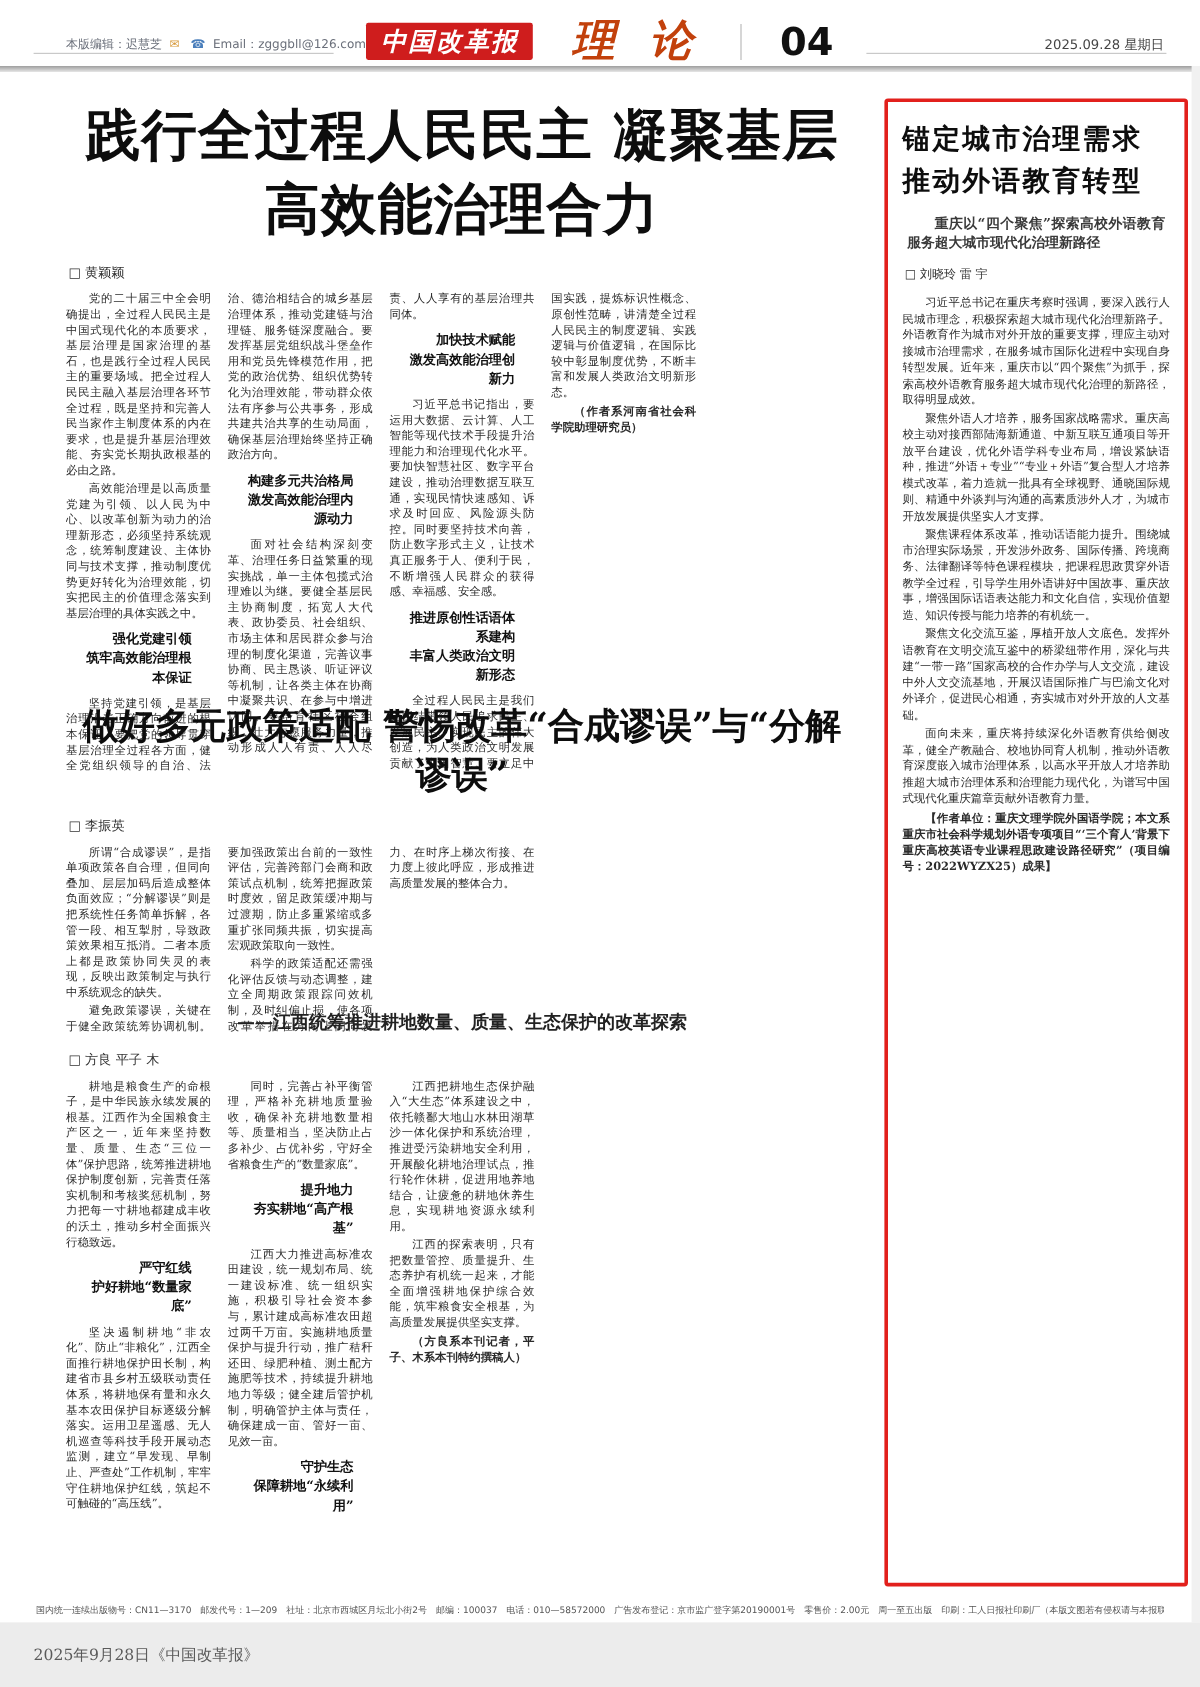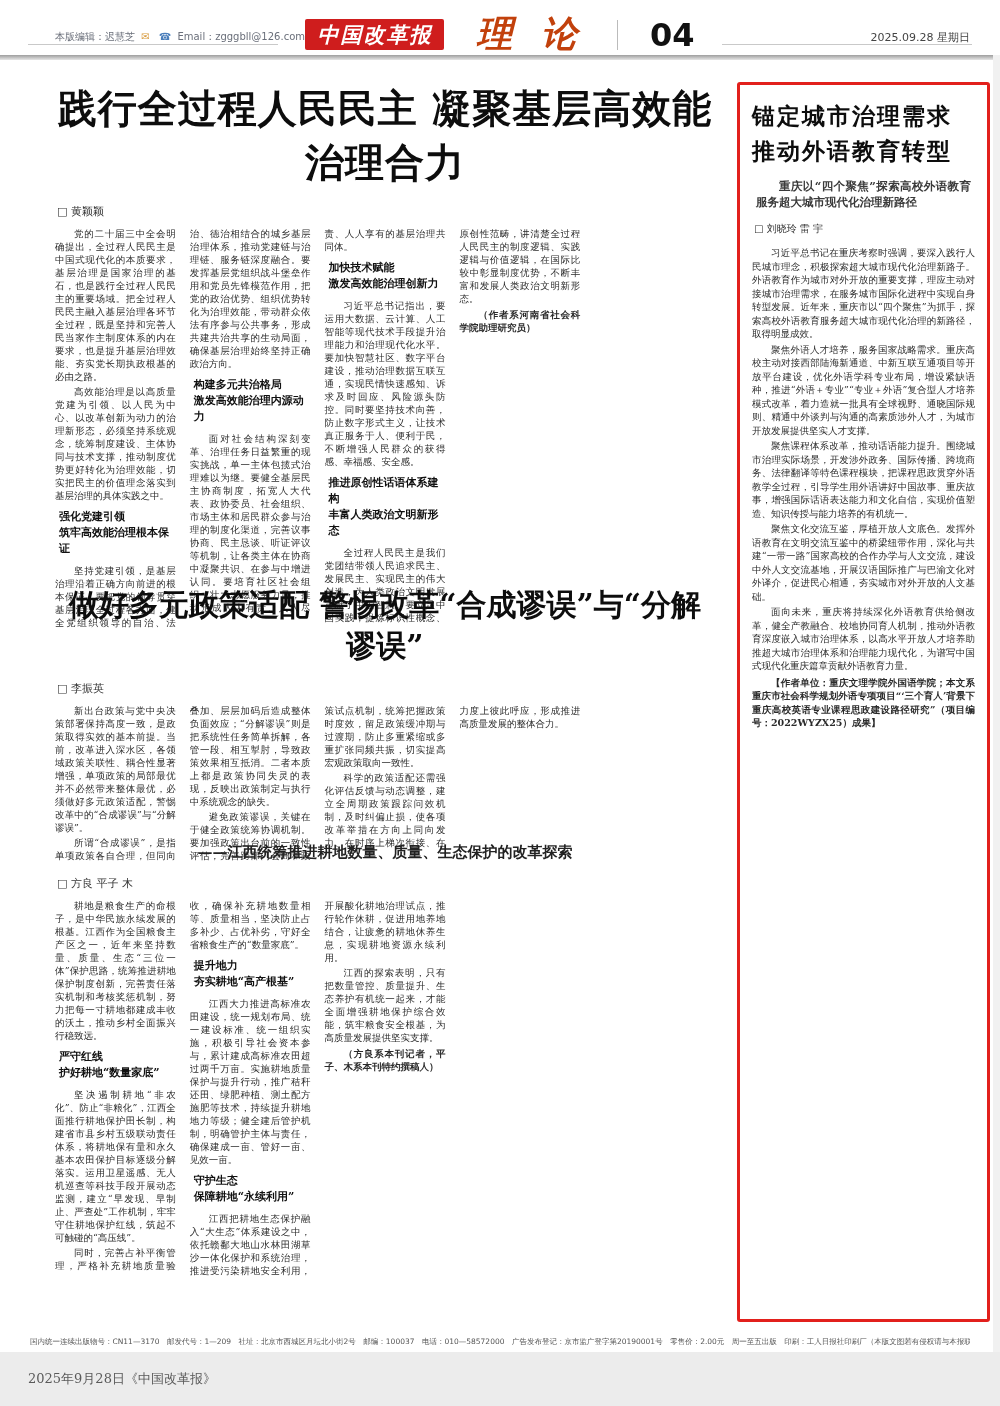--- a/index.html
+++ b/index.html
@@ -23,31 +23,31 @@
                   font-family:"DejaVu Sans","Liberation Sans",sans-serif; color:#c2410c; }
   .mast-divider { width:1px; height:30px; background:#bbb; }
   .page-no { font-size:32px; font-weight:900; color:#111; font-family:"DejaVu Sans","Liberation Sans",sans-serif; }
   .rule-left  { position:absolute; top:44px; left:28px;  width:250px; border-top:1px solid #c9c9c9; }
   .rule-right { position:absolute; top:44px; right:28px; width:250px; border-top:1px solid #c9c9c9; }
   .header-bar { position:absolute; top:55px; left:0; width:1000px; height:5px;
                 background:linear-gradient(#9e9e9e,#e6e6e6); }
 
   
   .article { position:absolute; left:55px; width:660px; }
-  .headline-1 { font-size:39px; font-weight:900; text-align:center; letter-spacing:1px; color:#0d0d0d; }
+  .headline-1 { font-size:46px; font-weight:900; text-align:center; letter-spacing:1px; color:#0d0d0d; }
   .headline-2 { font-size:30px; font-weight:900; text-align:center; letter-spacing:0; color:#0d0d0d; }
   .headline-3 { font-size:32px; font-weight:900; text-align:center; color:#0d0d0d; }
   .subtitle-3 { font-size:15px; font-weight:bold; text-align:center; margin-top:10px; color:#222; }
   .author-line { font-size:11px; color:#333; margin:14px 0 8px 2px; }
   .body-cols { column-gap:14px; column-fill:auto; overflow:hidden; text-align:justify;
                font-size:9.5px; line-height:13px; color:#2b2b2b; }
   .cols5 { column-count:5; }
   .para { text-indent:2em; margin-bottom:2px; }
-  .subhead { font-weight:bold; text-align:left; font-size:11px; line-height:16px;
-             margin:7px 4px; white-space:pre-line; break-inside:avoid; color:#111; }
+  .subhead { font-weight:bold; text-align:right; font-size:11px; line-height:16px;
+             margin:7px 16px; white-space:pre-line; break-inside:avoid; color:#111; }
   .endnote { font-weight:bold; text-indent:2em; margin-top:3px; }
 
   #article1 { top:82px; }
   #article1 .body-cols { height:403px; margin-top:4px; }
   #article2 { top:585px; }
   #article2 .body-cols { height:162px; margin-top:4px; }
   #article3 { top:833px; }
   #article3 .body-cols { height:378px; margin-top:4px; }
 
   
@@ -115,21 +115,20 @@
 丰富人类政治文明新形态</div>
         <div class="para">全过程人民民主是我们党团结带领人民追求民主、发展民主、实现民主的伟大创造，为人类政治文明发展贡献了中国智慧。要立足中国实践，提炼标识性概念、原创性范畴，讲清楚全过程人民民主的制度逻辑、实践逻辑与价值逻辑，在国际比较中彰显制度优势，不断丰富和发展人类政治文明新形态。</div>
         <div class="endnote">（作者系河南省社会科学院助理研究员）</div>
       </div>
   </div>
 
   <div class="article" id="article2">
     <div class="headline-2">做好多元政策适配 警惕改革“合成谬误”与“分解谬误”</div>
     <div class="author-line">□ 李振英</div>
     <div class="body-cols cols5">
-        <div class="para">新出台政策与党中央决策部署保持高度一致，是政策取得实效的基本前提。当前，改革进入深水区，各领域政策关联性、耦合性显著增强，单项政策的局部最优并不必然带来整体最优，必须做好多元政策适配，警惕改革中的“合成谬误”与“分解谬误”。</div>
         <div class="para">所谓“合成谬误”，是指单项政策各自合理，但同向叠加、层层加码后造成整体负面效应；“分解谬误”则是把系统性任务简单拆解，各管一段、相互掣肘，导致政策效果相互抵消。二者本质上都是政策协同失灵的表现，反映出政策制定与执行中系统观念的缺失。</div>
         <div class="para">避免政策谬误，关键在于健全政策统筹协调机制。要加强政策出台前的一致性评估，完善跨部门会商和政策试点机制，统筹把握政策时度效，留足政策缓冲期与过渡期，防止多重紧缩或多重扩张同频共振，切实提高宏观政策取向一致性。</div>
         <div class="para">科学的政策适配还需强化评估反馈与动态调整，建立全周期政策跟踪问效机制，及时纠偏止损，使各项改革举措在方向上同向发力、在时序上梯次衔接、在力度上彼此呼应，形成推进高质量发展的整体合力。</div>
       </div>
   </div>
 
   <div class="article" id="article3">
     <div class="subtitle-3">——江西统筹推进耕地数量、质量、生态保护的改革探索</div>
     <div class="author-line">□ 方良 平子 木</div>
     <div class="body-cols cols5">

